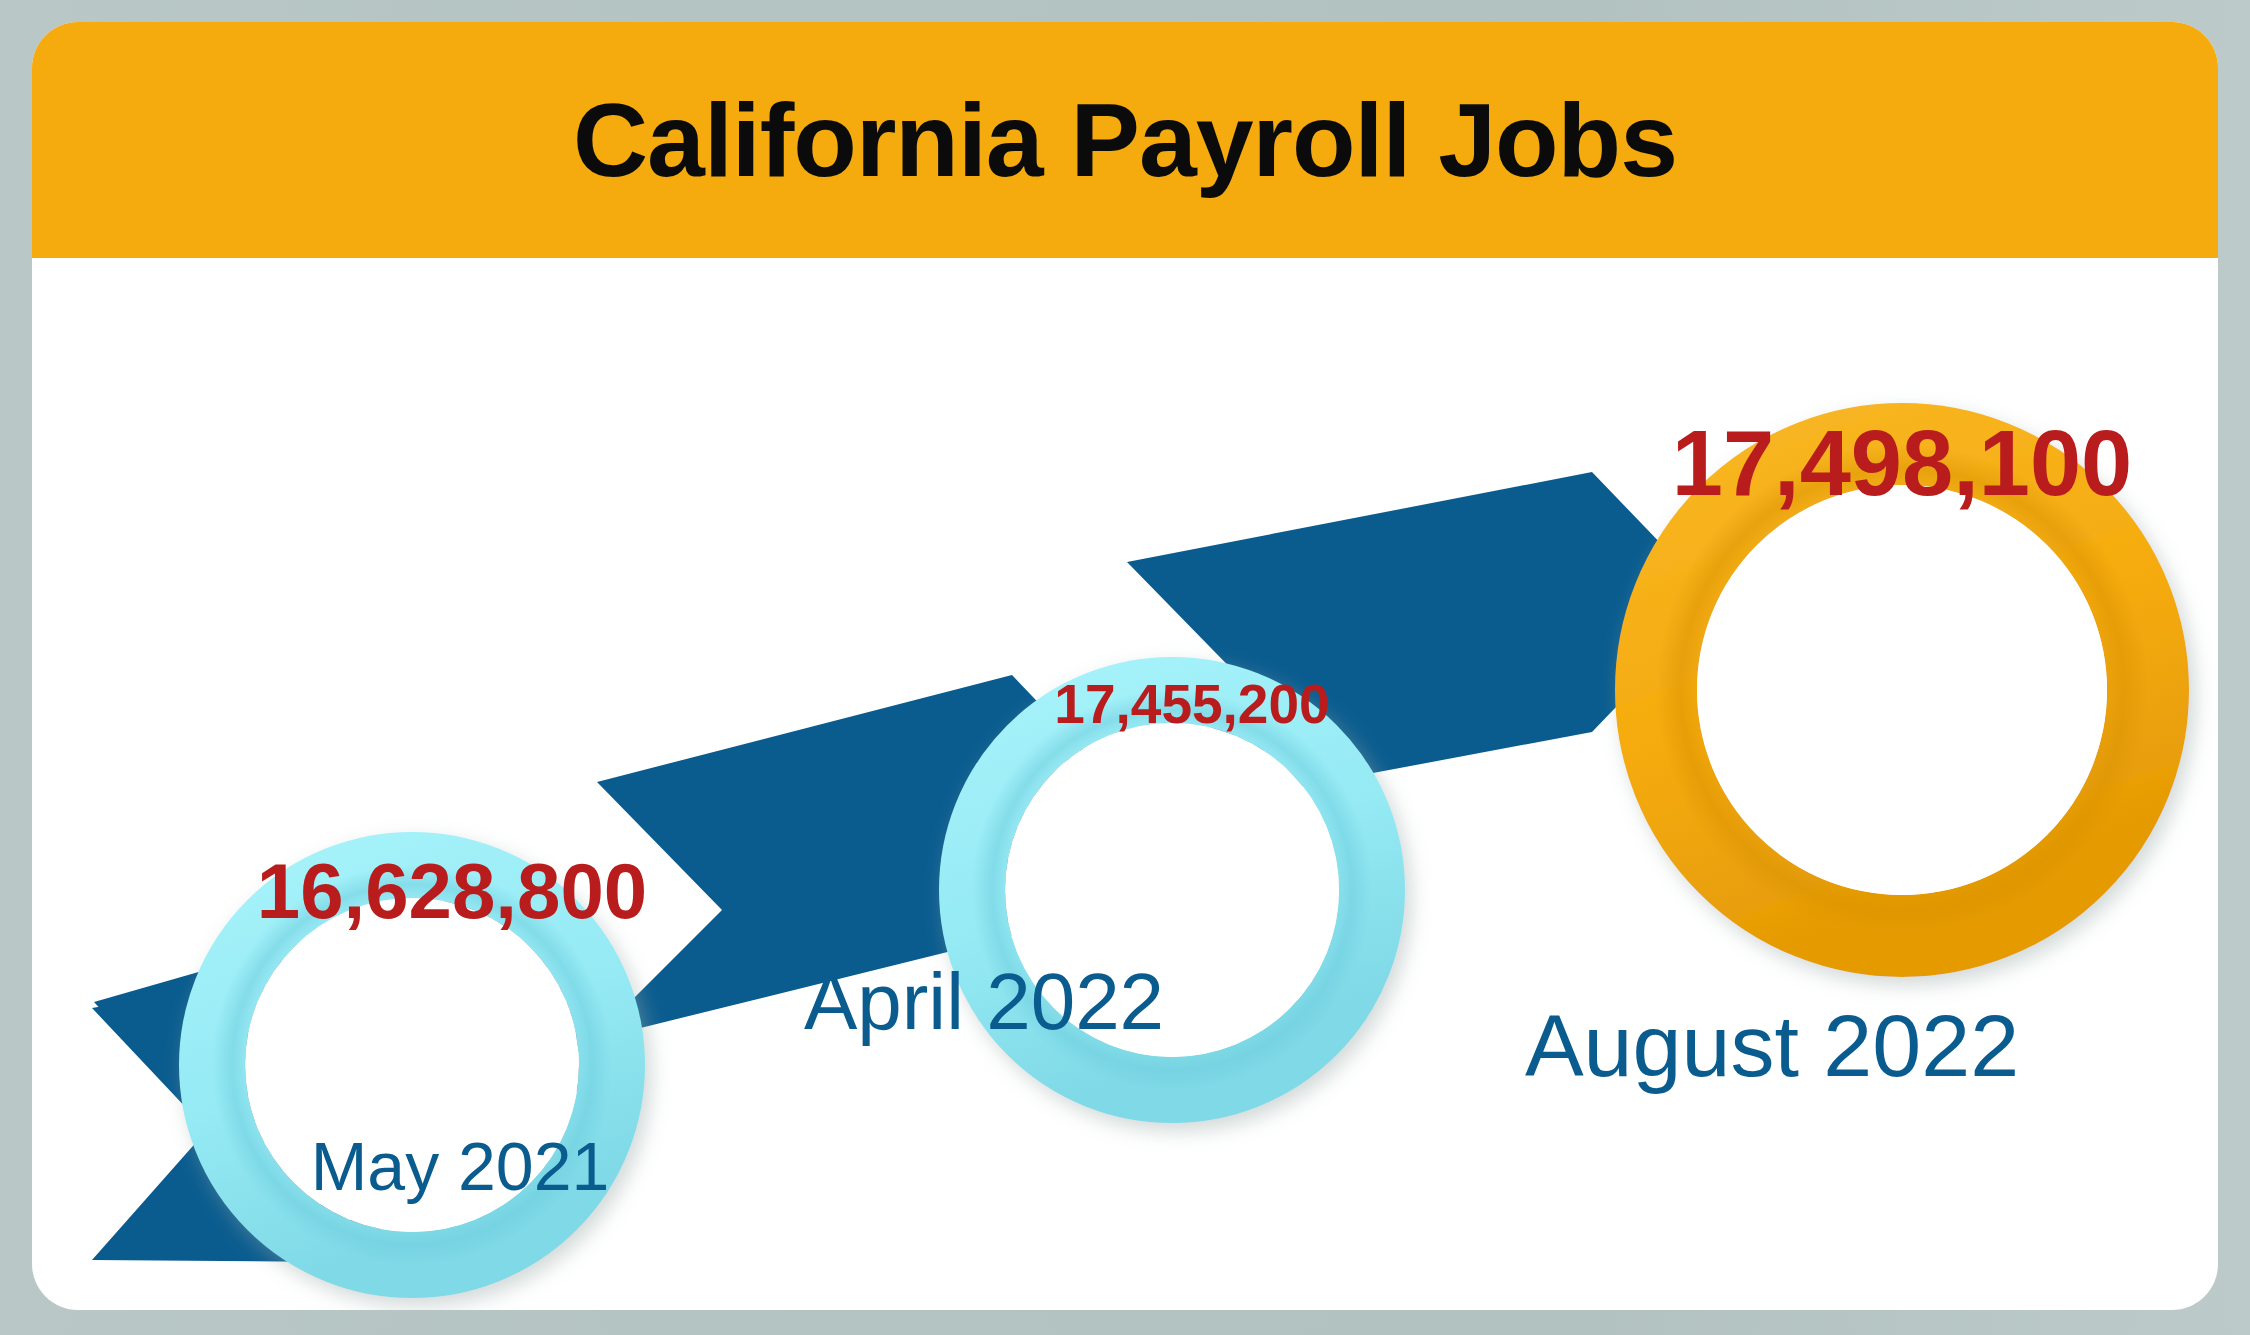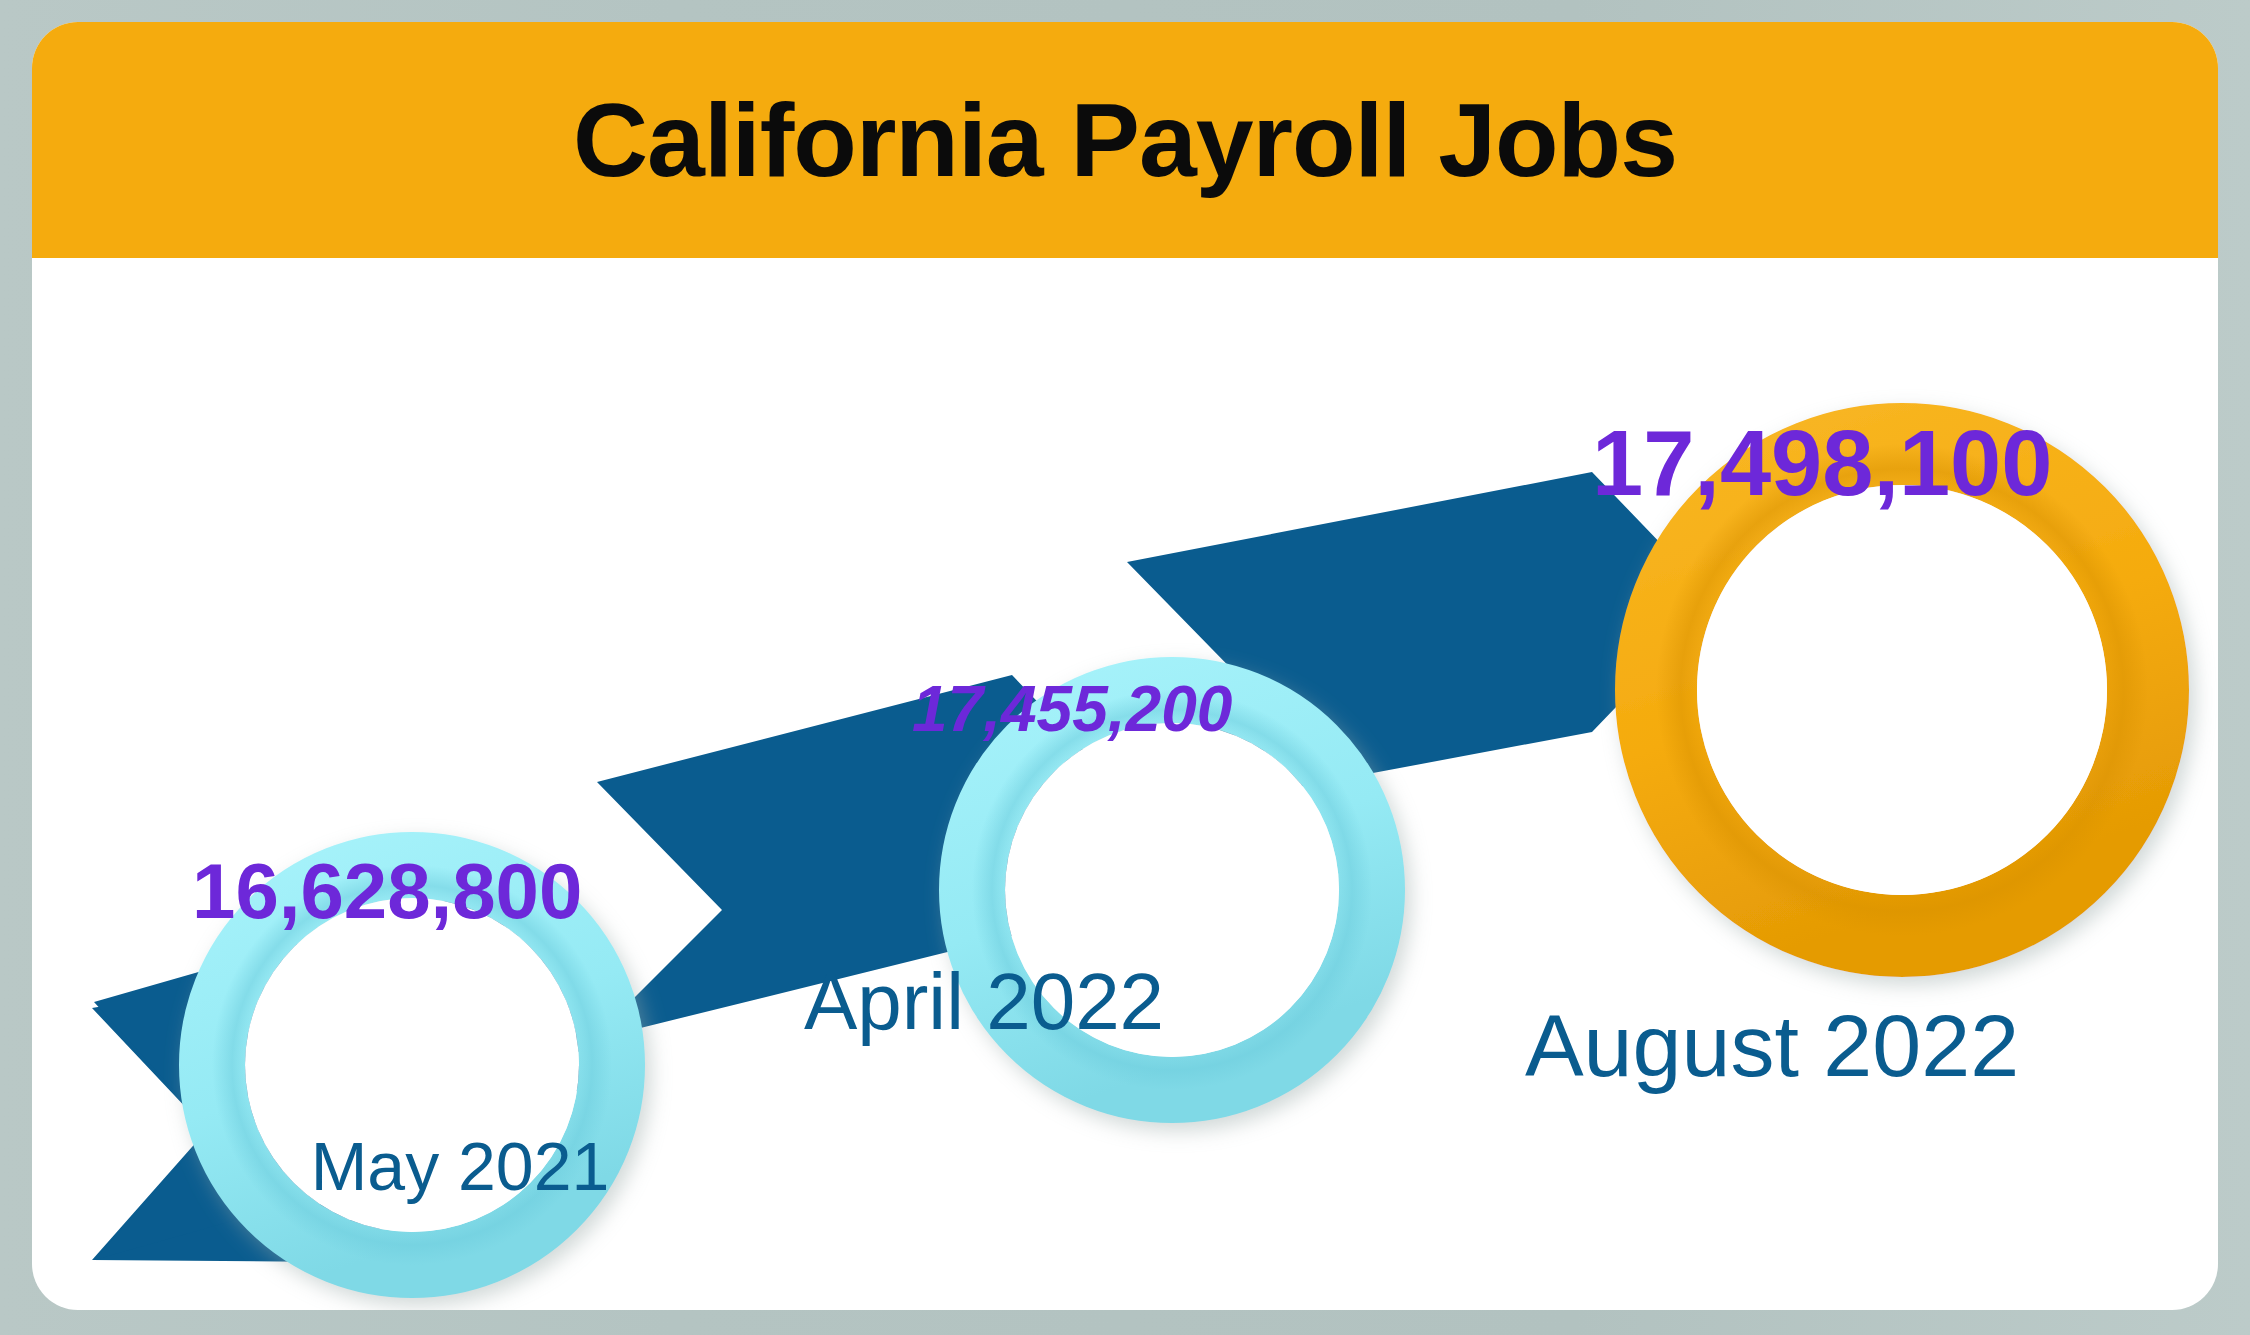--- a/index.html
+++ b/index.html
@@ -68,26 +68,27 @@
     display: block;
     width: 2186px;
     height: 1060px;
   }
 
   
   .value {
     position: absolute;
     font-family: "Liberation Sans", sans-serif;
     font-weight: bold;
-    color: #6d28d9;
+    color: #b91c1c;
     white-space: nowrap;
+    text-align: center;
     line-height: 1;
   }
   .value-1 { left: 160px;  top: 830px; width: 520px; font-size: 78px; }
-  .value-2 { left: 880px;  top: 655px; width: 520px; font-size: 64px; font-style: italic; }
+  .value-2 { left: 900px;  top: 655px; width: 520px; font-size: 55px; }
   .value-3 { left: 1560px; top: 395px; width: 620px; font-size: 92px; }
 
   .caption {
     position: absolute;
     font-family: "Liberation Sans", sans-serif;
     font-weight: normal;
     color: #0a5c8f;
     white-space: nowrap;
     text-align: center;
     line-height: 1;

